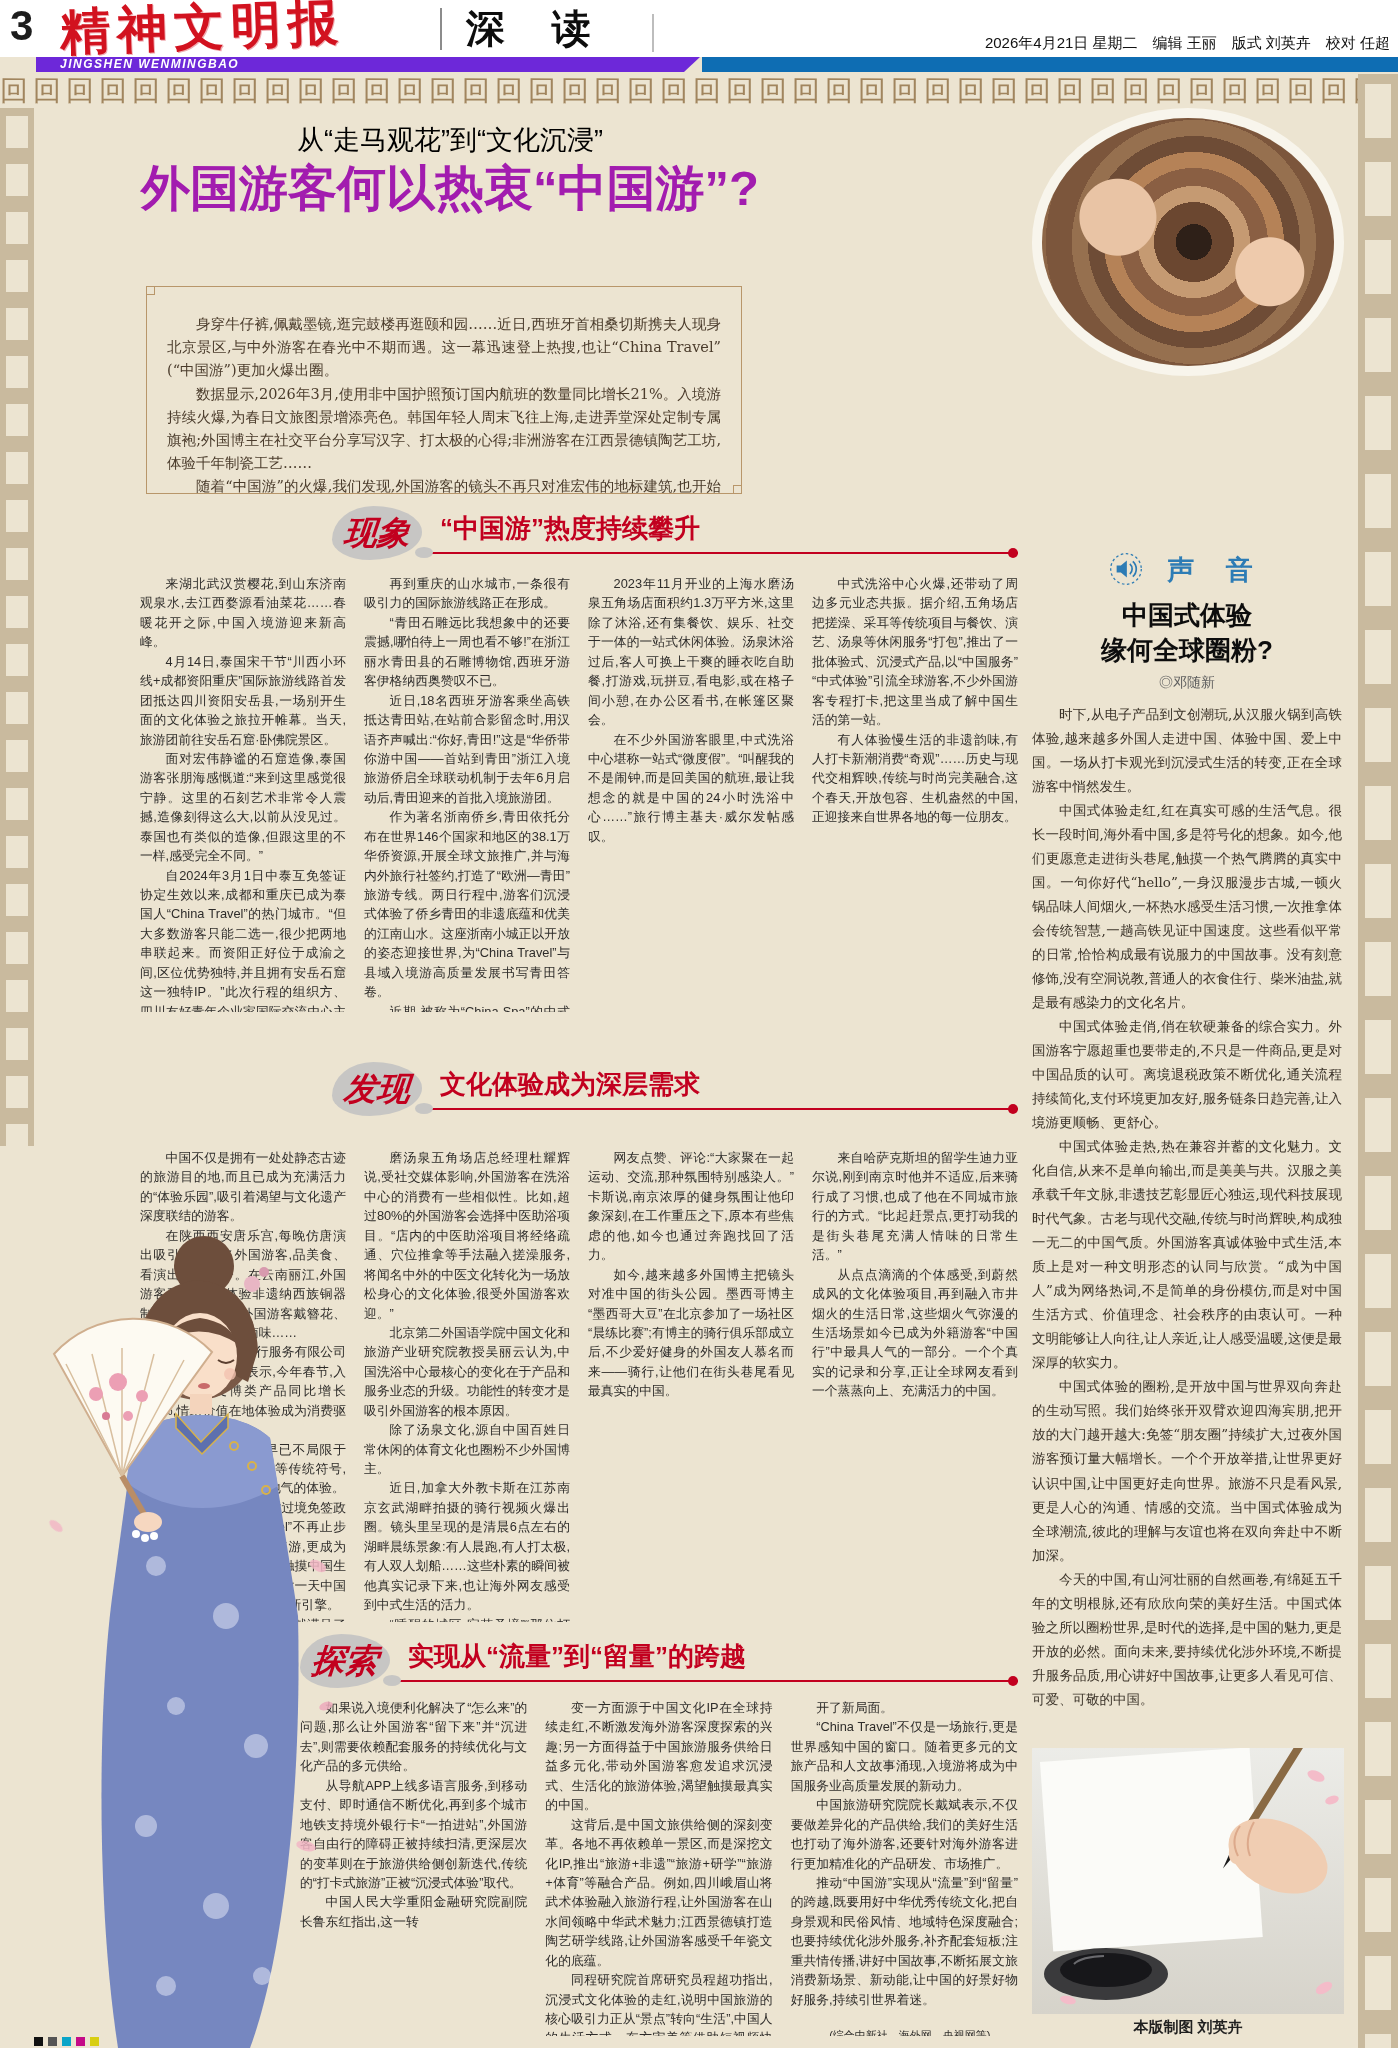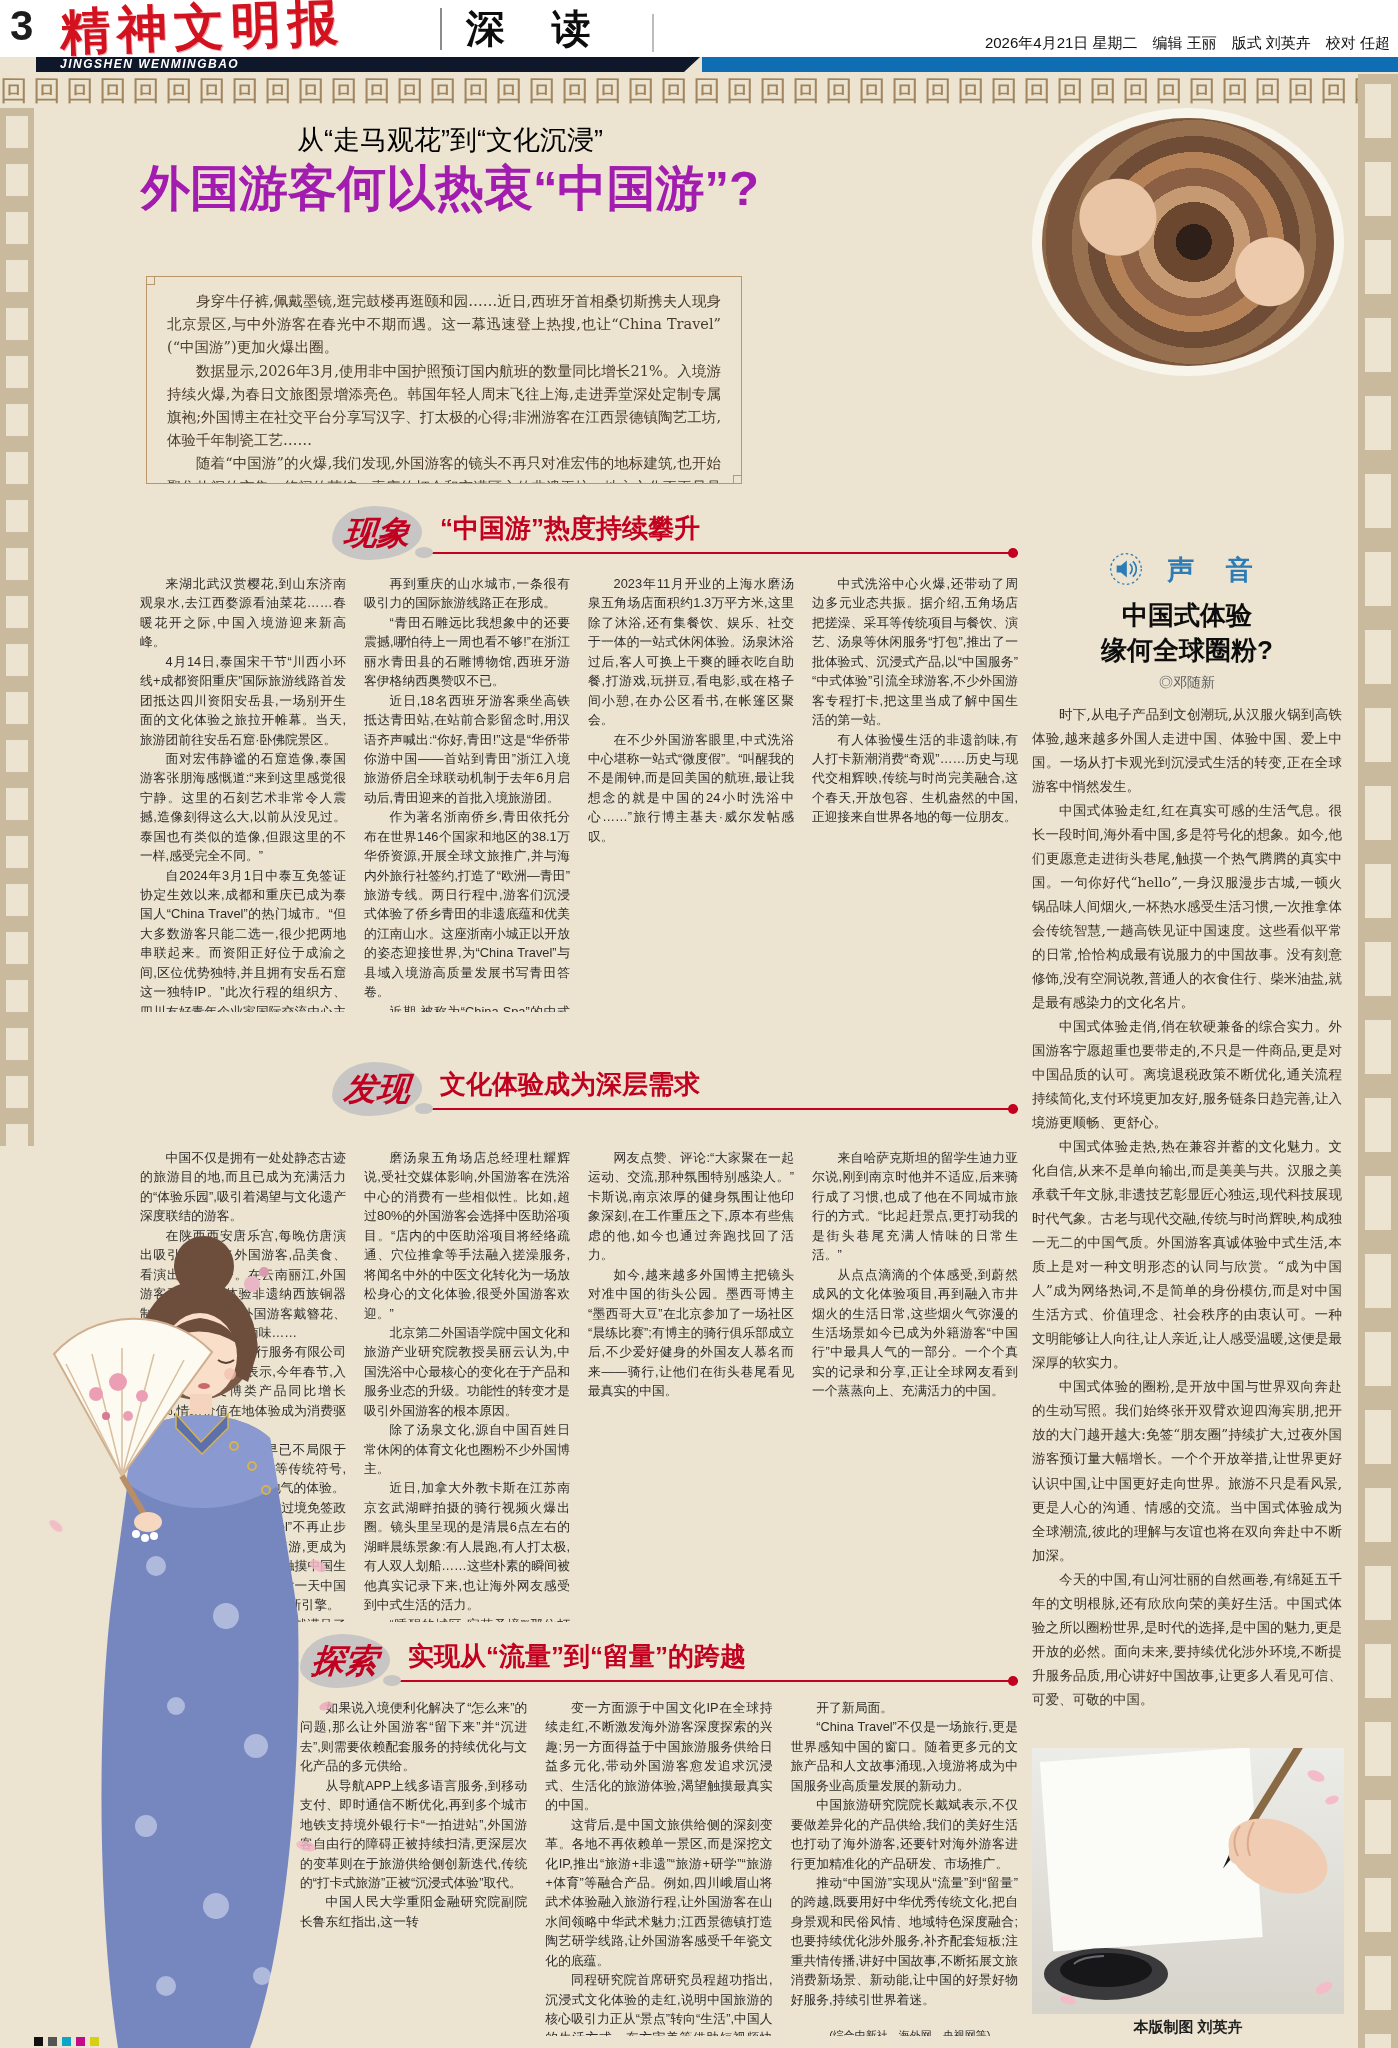--- a/index.html
+++ b/index.html
@@ -10,21 +10,21 @@
   .topbar { position:absolute; left:0; top:0; width:100%; height:57px; background:#ffffff; }
   .page-num { position:absolute; left:10px; top:2px; font-size:42px; font-weight:bold; color:#1d1d1d; }
   .brand-cn { position:absolute; left:60px; top:-6px; font-family:"DejaVu Serif",serif; font-weight:bold;
               font-size:50px; color:#d2121f; letter-spacing:7px; transform:rotate(-2deg);
               text-shadow:1px 1px 0 rgba(210,18,31,.35); white-space:nowrap; }
   .divider-a { position:absolute; left:440px; top:8px; width:2px; height:42px; background:#8c8c8c; }
   .divider-b { position:absolute; left:652px; top:14px; width:2px; height:38px; background:#bdbdbd; }
   .section-name { position:absolute; left:466px; top:2px; font-size:39px; font-weight:800; color:#0d0d0d; letter-spacing:18px; white-space:nowrap; }
   .dateline { position:absolute; right:8px; top:34px; font-size:15px; color:#111; white-space:nowrap; }
 
-  .stripe-red { position:absolute; left:36px; top:57px; width:664px; height:15px; background:#0f172a;
+  .stripe-red { position:absolute; left:36px; top:57px; width:664px; height:15px; background:#6d28d9;
                 clip-path:polygon(0 0,100% 0,calc(100% - 16px) 100%,0 100%); }
   .brand-en { position:absolute; left:24px; top:0; height:15px; line-height:14px; color:#fff;
               font-style:italic; font-weight:bold; font-size:12px; letter-spacing:1.5px; white-space:nowrap; }
   .stripe-blue { position:absolute; left:702px; top:57px; right:0; height:15px; background:#0e6db3; }
 
   
   .fret-band { position:absolute; left:0; top:74px; width:100%; height:34px; overflow:hidden;
                color:#a1855e; font-size:28px; line-height:34px; letter-spacing:5px; white-space:nowrap; text-align:center; }
   .lattice { position:absolute; background-color:#c9ba9e; background-repeat:no-repeat; }
   .lattice-left { left:0; top:108px; width:34px; height:1038px;
@@ -33,22 +33,22 @@
   .lattice-right { right:0; top:74px; width:40px; height:1974px;
      background-image:repeating-linear-gradient(180deg, rgba(0,0,0,0) 0 10px, #ece4d1 10px 64px, rgba(0,0,0,0) 64px 78px);
      background-size:calc(100% - 14px) 100%; background-position:7px 0; }
 
   
   .kicker { position:absolute; left:140px; top:122px; width:620px; text-align:center; font-size:27px; color:#000; }
   .headline { position:absolute; left:112px; top:156px; width:676px; text-align:center;
               font-size:49px; font-weight:900; color:#a21caf; white-space:nowrap; }
 
   
-  .intro-box { position:absolute; left:146px; top:276px; width:596px; height:208px;
-               border:1.5px solid #b8966a; padding:13px 20px; overflow:hidden; }
+  .intro-box { position:absolute; left:146px; top:286px; width:596px; height:208px;
+               border:1.5px solid #b8966a; padding:26px 20px; overflow:hidden; }
   .intro-box::before { content:""; position:absolute; left:-9px; top:-9px; width:15px; height:15px;
                border:1.5px solid #b8966a; background:#ece4d1; }
   .intro-box::after { content:""; position:absolute; right:-9px; bottom:-9px; width:15px; height:15px;
                border:1.5px solid #b8966a; background:#ece4d1; }
   .intro-para { font-family:"DejaVu Serif",serif; font-size:14.5px; line-height:1.6; color:#4a3b2b;
                 text-indent:2em; text-align:justify; }
 
   
   .pottery { position:absolute; left:1042px; top:118px; width:292px; height:248px; border-radius:50%;
      box-shadow:0 0 0 10px #f8f5ec;

